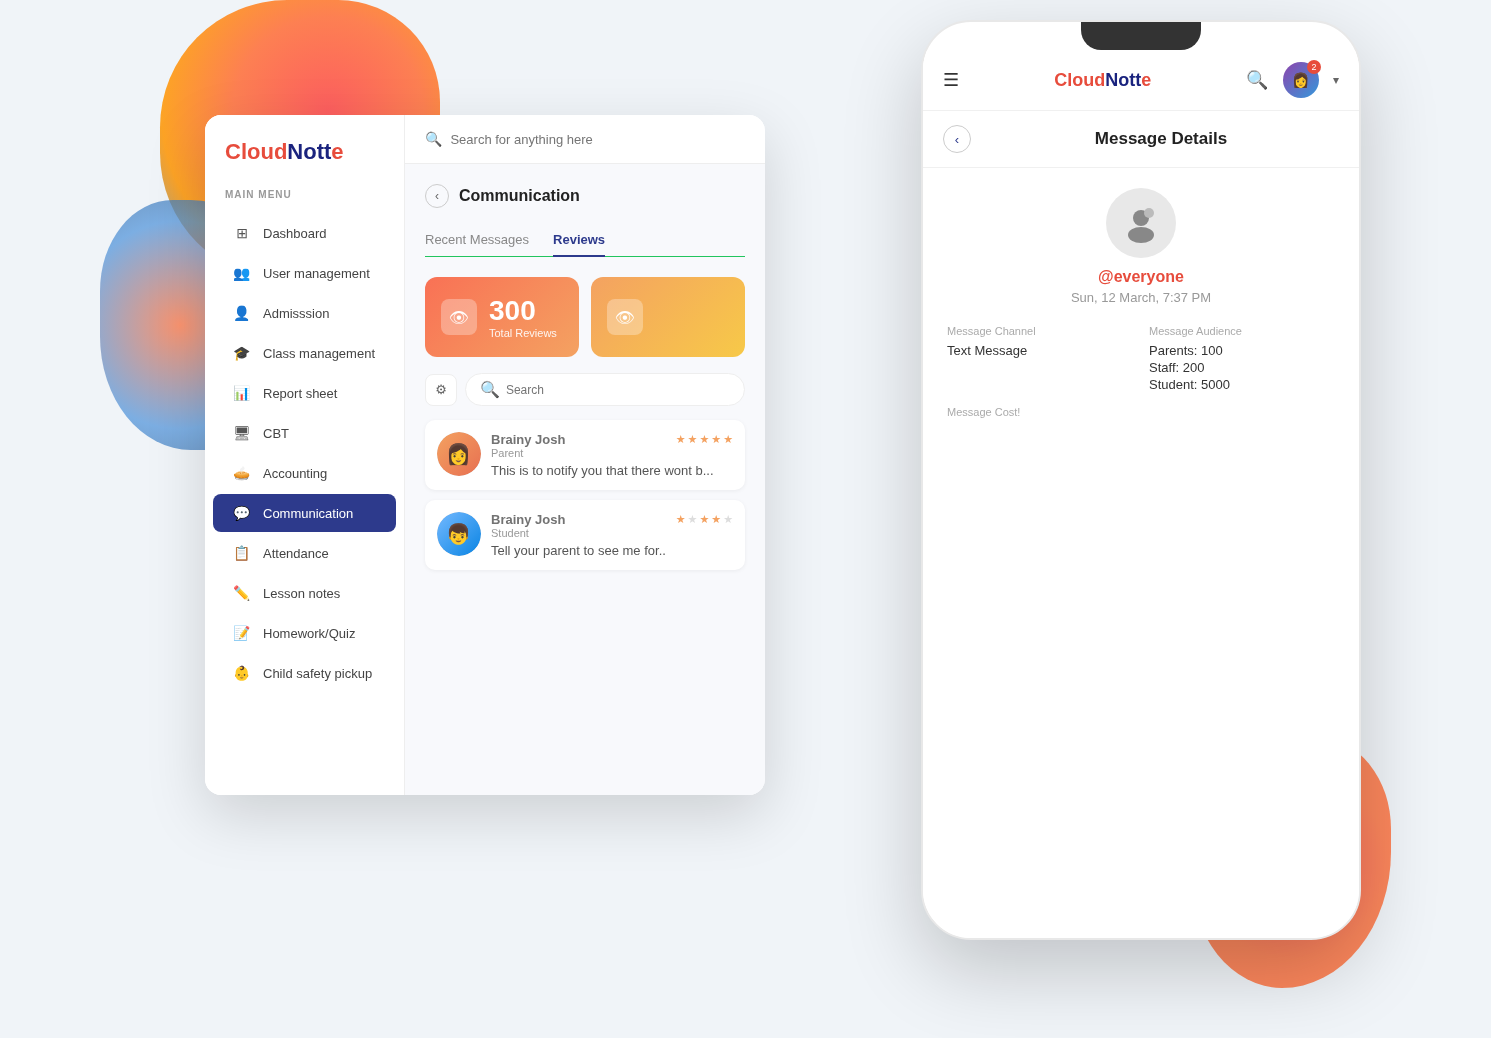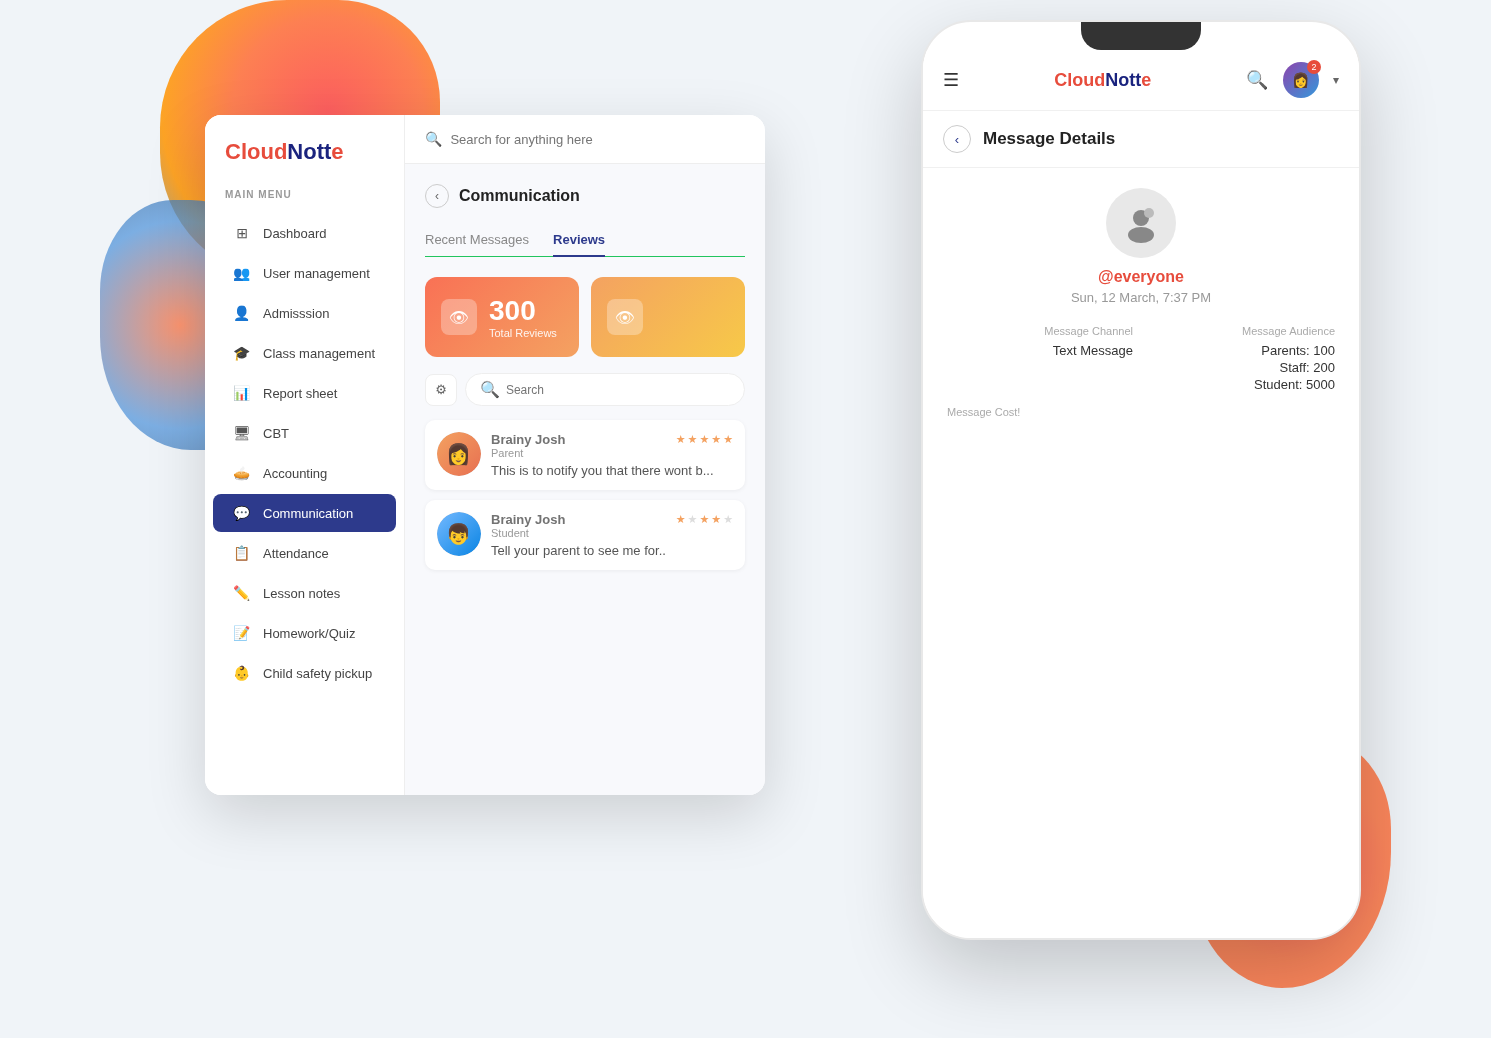--- a/index.html
+++ b/index.html
@@ -380,20 +380,21 @@
       display: flex; align-items: center; justify-content: center;
       cursor: pointer;
       font-size: 13px;
       color: #2d3a8c;
     }
     .msg-page-title {
       font-size: 17px;
       font-weight: 700;
       color: #222;
       flex: 1;
+      text-align: center;
     }
 
     
     .action-buttons {
       display: flex;
       gap: 8px;
       padding: 12px 16px;
       border-bottom: 1px solid #f0f0f0;
       overflow: hidden;
     }
@@ -449,21 +450,20 @@
       color: #333;
       line-height: 1.6;
       box-shadow: 0 1px 6px rgba(0,0,0,0.06);
     }
 
     .msg-meta {
       display: grid;
       grid-template-columns: 1fr 1fr;
       gap: 16px;
       padding: 0 4px;
-      text-align: right;
     }
     .meta-section-label {
       font-size: 11px;
       color: #aaa;
       margin-bottom: 6px;
     }
     .meta-value {
       font-size: 13px;
       color: #333;
       font-weight: 500;

